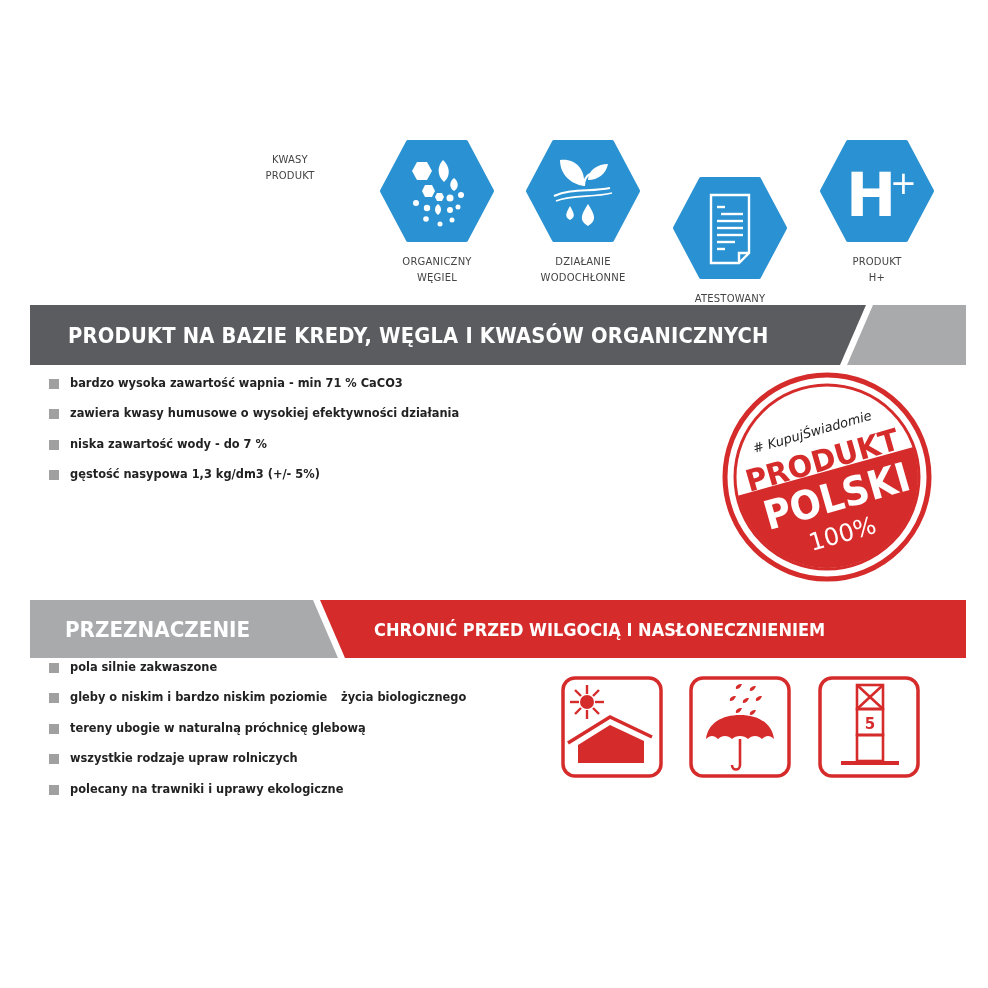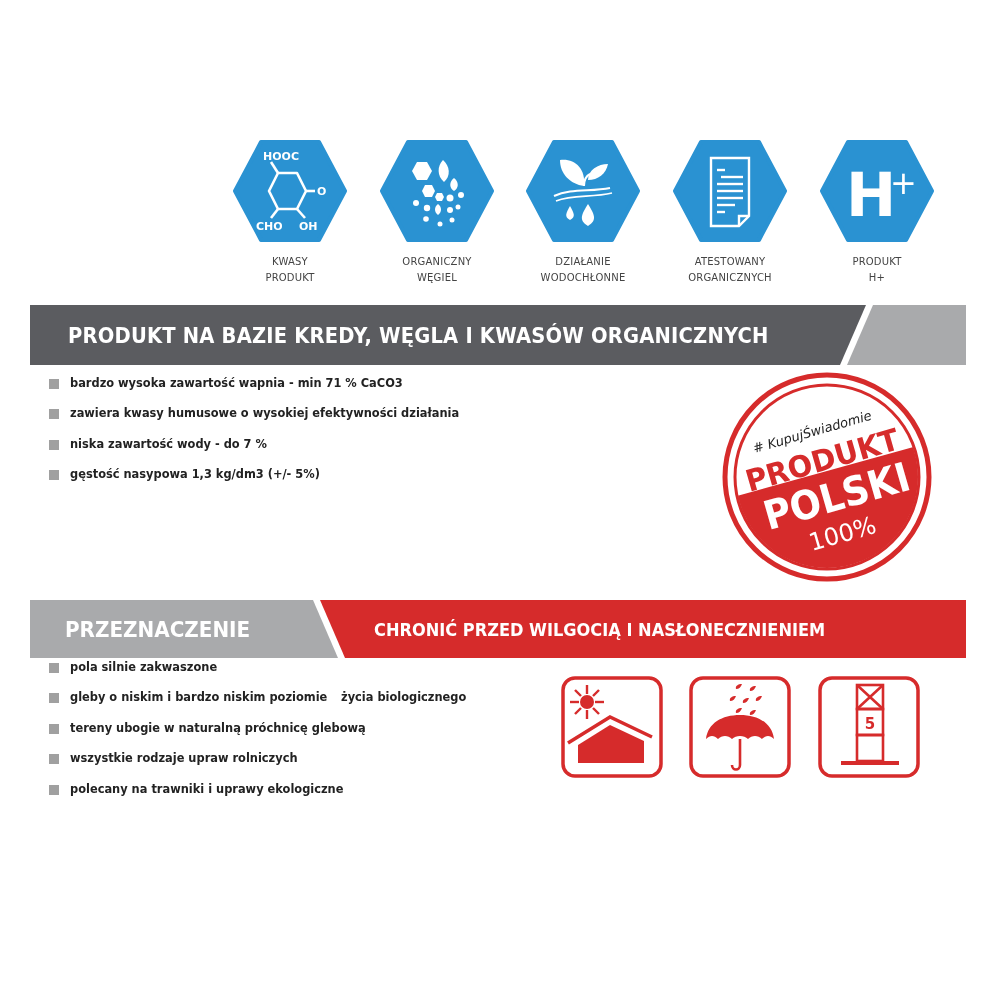--- a/index.html
+++ b/index.html
@@ -40,38 +40,20 @@
   .b2-right { position: absolute; left: 374px; top: 600px; height: 58px; line-height: 60px;
               color: #fff; font-weight: bold; font-size: 18px; font-family: "DejaVu Sans", sans-serif;
               transform: scaleX(0.9); transform-origin: left center; white-space: nowrap; }
 
   .warn { position: absolute; top: 675px; width: 104px; height: 104px; }
 </style>
 </head>
 <body>
 
 <div class="feature" style="left:217px;">
-  <div class="hex">
-    <svg class="bg" width="114" height="102" viewBox="0 0 114 102">
-        <polygon points="28,2 86,2 112,51 86,100 28,100 2,51" fill="#2a92d2" stroke="#2a92d2" stroke-width="4" stroke-linejoin="round"></polygon>
-      </svg>
-    <svg class="ico" width="114" height="102" viewBox="0 0 114 102">
-      <g fill="none" stroke="#fff" stroke-width="2.6" stroke-linejoin="round">
-        <polygon points="45,33 64,33 73,51 64,69 45,69 36,51"></polygon>
-        <line x1="45" y1="33" x2="38" y2="22"></line>
-        <line x1="73" y1="51" x2="82" y2="51"></line>
-        <line x1="45" y1="69" x2="38" y2="78"></line>
-        <line x1="64" y1="69" x2="72" y2="78"></line>
-      </g>
-      <text x="30" y="20" fill="#fff" font-size="11" font-weight="bold" font-family="DejaVu Sans, sans-serif">HOOC</text>
-      <text x="84" y="55" fill="#fff" font-size="11" font-weight="bold" font-family="DejaVu Sans, sans-serif">O</text>
-      <text x="23" y="90" fill="#fff" font-size="11" font-weight="bold" font-family="DejaVu Sans, sans-serif">CHO</text>
-      <text x="66" y="90" fill="#fff" font-size="11" font-weight="bold" font-family="DejaVu Sans, sans-serif">OH</text>
-    </svg>
-  </div>
   <div class="feat-label">
     <div>KWASY</div>
     <div>PRODUKT</div>
   </div>
 </div>
 
 <div class="feature" style="left:364px;">
   <div class="hex">
     <svg class="bg" width="114" height="102" viewBox="0 0 114 102">
         <polygon points="28,2 86,2 112,51 86,100 28,100 2,51" fill="#2a92d2" stroke="#2a92d2" stroke-width="4" stroke-linejoin="round"></polygon>
@@ -114,21 +96,21 @@
       <path d="M44,66 C48,73 50,77 44,80 C38,77 40,73 44,66 Z" fill="#fff"></path>
       <path d="M62,64 C68,74 72,80 62,86 C52,80 56,74 62,64 Z" fill="#fff"></path>
     </svg>
   </div>
   <div class="feat-label">
     <div>DZIAŁANIE</div>
     <div>WODOCHŁONNE</div>
   </div>
 </div>
 
-<div class="feature" style="left:657px;">
+<div class="feature" style="left:657px;margin-top:37px;">
   <div class="hex">
     <svg class="bg" width="114" height="102" viewBox="0 0 114 102">
         <polygon points="28,2 86,2 112,51 86,100 28,100 2,51" fill="#2a92d2" stroke="#2a92d2" stroke-width="4" stroke-linejoin="round"></polygon>
       </svg>
     <svg class="ico" width="114" height="102" viewBox="0 0 114 102" fill="none" stroke="#fff" stroke-width="2.4">
       <path d="M38,18 L76,18 L76,76 L66,86 L38,86 Z"></path>
       <path d="M66,86 L66,76 L76,76"></path>
       <line x1="44" y1="30" x2="52" y2="30"></line>
       <line x1="48" y1="37" x2="70" y2="37"></line>
       <line x1="44" y1="44" x2="70" y2="44"></line>

